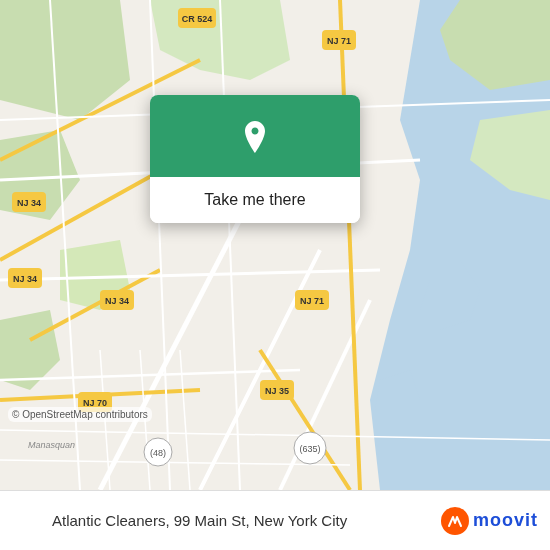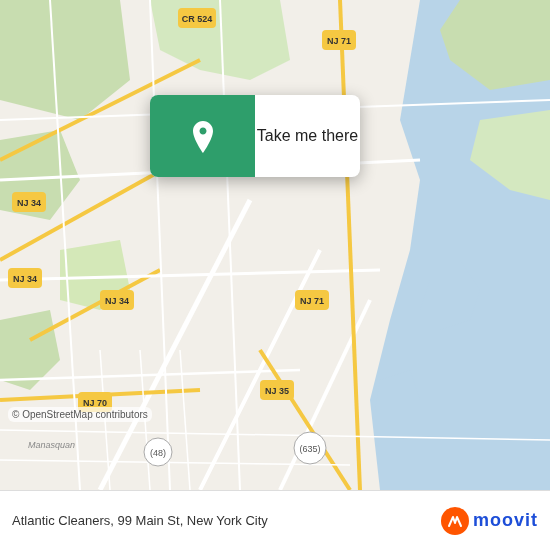--- a/index.html
+++ b/index.html
@@ -30,20 +30,21 @@
     
     #popup-card {
       position: absolute;
       top: 95px;
       left: 150px;
       width: 210px;
       background: white;
       border-radius: 8px;
       box-shadow: 0 4px 16px rgba(0,0,0,0.3);
       display: flex;
+      flex-direction: column;
       align-items: center;
       overflow: hidden;
     }
 
     #popup-green-header {
       background-color: #2e9e6b;
       width: 100%;
       padding: 22px 0 16px 0;
       display: flex;
       justify-content: center;
@@ -111,23 +112,24 @@
       color: #555;
       position: absolute;
       bottom: 68px;
       left: 8px;
       background: rgba(255,255,255,0.7);
       padding: 2px 4px;
       border-radius: 6px;
     }
 
     #location-label {
-      font-size: 13px;
+      font-size: 15px;
       color: #333;
       flex: 1;
+      margin-left: 40px;
     }
   </style>
 </head>
 <body>
 
 <div id="map-container">
 
   <svg id="map-svg" viewBox="0 0 550 490" xmlns="http://www.w3.org/2000/svg">
 
     <rect width="550" height="490" fill="#f2efe9"></rect>

